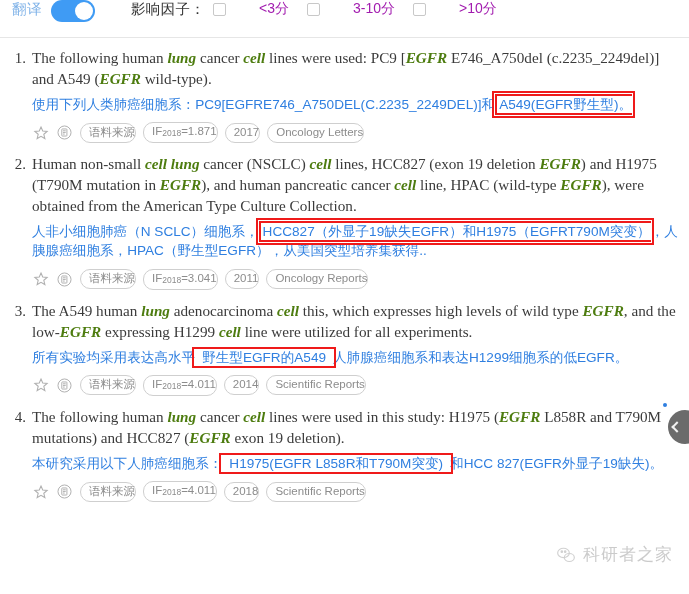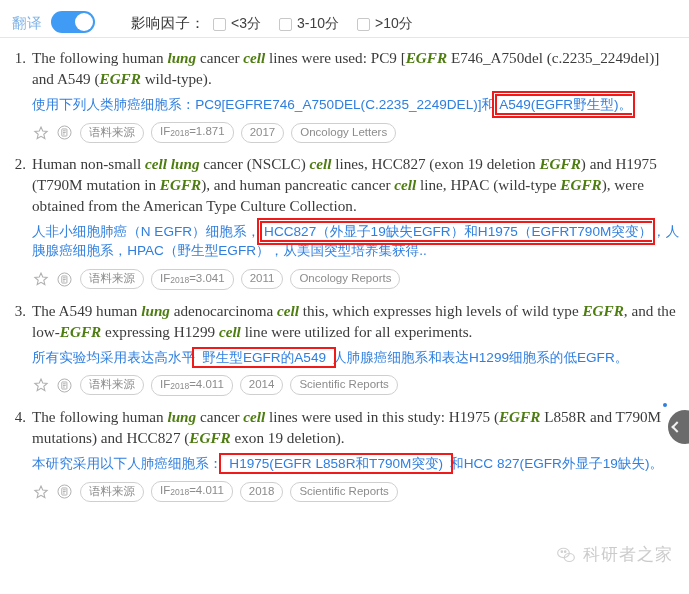--- a/index.html
+++ b/index.html
@@ -9,22 +9,22 @@
     background: #ffffff;
     font-family: "Liberation Sans", "DejaVu Sans", sans-serif;
     overflow: hidden;
   }
   #app { position: relative; width: 689px; height: 594px; background:#fff; }
 
   
   .toolbar {
     height: 38px;
     display: flex;
-    align-items: flex-end;
-    padding: 0 0 4px 12px;
+    align-items: flex-start;
+    padding: 0 0 18px 12px;
     border-bottom: 1px solid #e6e6e6;
     background: #fff;
   }
   .tb-label {
     color: #7fb2e8;
     font-size: 14.5px;
     margin-right: 9px;
     letter-spacing: .5px;
   }
   .switch {
@@ -48,21 +48,22 @@
     color: #333;
     letter-spacing: .3px;
     font-family: Liberation Mono, monospace;
   }
   .cb-group { display: flex; align-items: center; margin-left: 8px; }
   .cb-item {
     display: flex; align-items: center;
     margin-right: 18px;
     cursor: pointer;
     font-size: 14px;
-    color: #404040;
+    color: #a21caf;
+    gap: 28px;
   }
   .cb-box {
     width: 13px; height: 13px;
     border: 1px solid #c8c8c8;
     background: #fff;
     border-radius: 2px;
     margin-right: 5px;
     flex: 0 0 auto;
   }
 
@@ -126,21 +127,21 @@
     display: inline-flex;
     align-items: center; justify-content: center;
     color: #b0b0b0;
     cursor: pointer;
     flex: 0 0 auto;
   }
   .icon-btn svg { display:block; }
   .pill {
     border: 1px solid #cfcfcf;
     border-radius: 10px;
-    padding: 1px 8px 2px 8px;
+    padding: 1px 0 2px 8px;
     font-size: 11.5px;
     line-height: 15px;
     color: #8c8c8c;
     white-space: nowrap;
     background: #fff;
     cursor: pointer;
   }
   .pill.zh { color: #8c8c8c; font-size: 11.5px; }
   .pill sub { font-size: 8.5px; vertical-align: baseline; position: relative; top: 1px; }
 
@@ -243,21 +244,21 @@
             <span class="pill"><span>IF</span><sub>2018</sub><span>=1.871</span></span>
             <span class="pill">2017</span>
             <span class="pill">Oncology Letters</span>
           </div>
         </div>
       </div>
       <div class="entry">
         <div class="entry-num">2.</div>
         <div class="entry-body">
           <div class="en-text"><span>Human non-small </span><i class="kw">cell lung</i><span> cancer (NSCLC) </span><i class="kw">cell</i><span> lines, HCC827 (exon 19 deletion </span><i class="kw">EGFR</i><span>) and H1975 (T790M mutation in </span><i class="kw">EGFR</i><span>), and human pancreatic cancer </span><i class="kw">cell</i><span> line, HPAC (wild-type </span><i class="kw">EGFR</i><span>), were obtained from the American Type Culture Collection.</span></div>
-          <div class="zh-text"><span>人非小细胞肺癌（N EGFR）细胞系，</span><span class="hl hl-right-cut">HCC827（外显子19缺失EGFR）和H1975（EGFRT790M突变）</span><span>，人胰腺癌细胞系，HPAC（野生型EGFR），从美国突型培养集获得..</span></div>
+          <div class="zh-text"><span>人非小细胞肺癌（N SCLC）细胞系，</span><span class="hl hl-right-cut">HCC827（外显子19缺失EGFR）和H1975（EGFRT790M突变）</span><span>，人胰腺癌细胞系，HPAC（野生型EGFR），从美国突型培养集获得..</span></div>
           <div class="meta-row">
             <span class="icon-btn">
               <svg viewBox="0 0 24 24" width="16" height="16" fill="none" stroke="currentColor" stroke-width="1.6">
                 <polygon points="12,3 14.6,9.1 21.2,9.6 16.2,13.9 17.8,20.3 12,16.9 6.2,20.3 7.8,13.9 2.8,9.6 9.4,9.1"></polygon>
               </svg>
             </span>
             <span class="icon-btn">
               <svg viewBox="0 0 24 24" width="17" height="17" fill="none" stroke="currentColor" stroke-width="1.4">
                 <circle cx="12" cy="12" r="9.2"></circle>
                 <rect x="8.2" y="7" width="7.2" height="10" rx="0.8"></rect>

